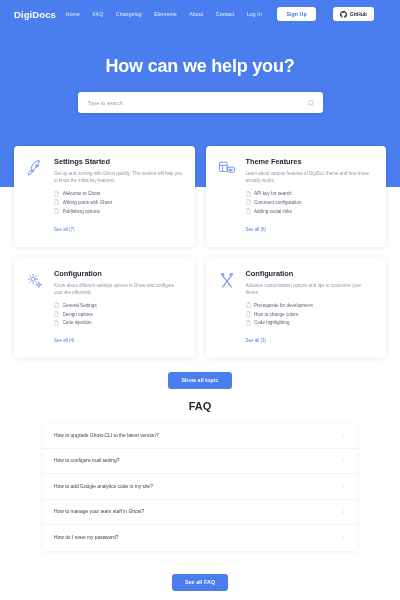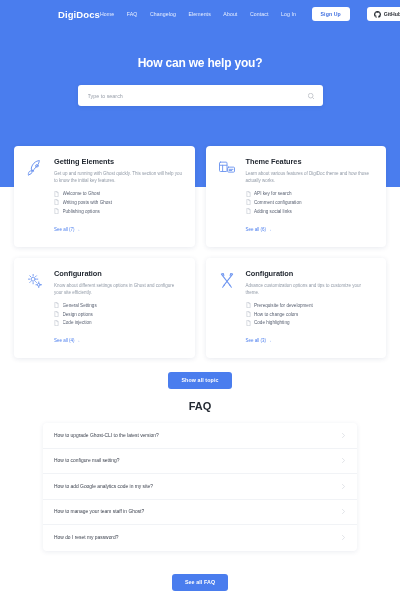--- a/index.html
+++ b/index.html
@@ -12,21 +12,20 @@
   .page { position: relative; width: 400px; height: 600px; background:#fff; }
 
   
   .hero {
     position: absolute; top:0; left:0; right:0; height:187px;
     background:#4a7dee;
   }
   .nav {
     height: 28px; display:flex; align-items:center;
     padding: 0 26px 0 14px;
-    margin-left: 44px;
   }
   .brand {
     color:#fff; font-size:9.5px; font-weight:700; letter-spacing:.1px;
     white-space:nowrap;
   }
   .nav-links {
     display:flex; align-items:center; gap:12.5px;
     margin-left:auto;
   }
   .nav-link {
@@ -39,21 +38,21 @@
     margin-left:3px; cursor:pointer; letter-spacing:.1px;
   }
   .btn-github {
     background:#fff; color:#2b2f36; font-size:5.2px; font-weight:600;
     border:none; border-radius:3px; padding:3.5px 7px; white-space:nowrap;
     display:flex; align-items:center; gap:2.5px; margin-left:5px; cursor:pointer;
   }
   .gh-icon { width:7px; height:7px; display:block; }
 
   .hero-title {
-    text-align:center; color:#fff; font-size:12px; font-weight:700;
+    text-align:center; color:#fff; font-size:18px; font-weight:700;
     margin-top:28px; letter-spacing:-.2px;
   }
   .search-wrap {
     margin: 15px auto 0; width:245px; height:21px;
     background:#fff; border-radius:3px;
     display:flex; align-items:center; padding: 0 8px 0 10px;
     box-shadow: 0 1px 4px rgba(20,40,90,.10);
   }
   .search-input {
     flex:1; border:none; outline:none; font-size:5.4px; color:#4a4f58;
@@ -175,21 +174,21 @@
   <div class="cards">
 
     <div class="card">
       <svg class="card-icon" viewBox="0 0 32 32" fill="none" stroke="#6f96f0" stroke-width="1.6" stroke-linecap="round" stroke-linejoin="round">
         <path d="M12.5 19.5S9 18 7 20c-1.6 1.6-1.8 5-1.8 5s3.4-.2 5-1.8c2-2 .5-5.5.5-5.5z"></path>
         <path d="M13 19l-3-3c0-4 3-9 7-11.5 2.5-1.5 6-2 6-2s-.5 3.5-2 6C18.5 12.5 14 16 13 19z"></path>
         <circle cx="19" cy="11" r="2"></circle>
         <path d="M6 26l2-2"></path>
       </svg>
       <div class="card-body">
-        <div class="card-title">Getting Elements</div>
+        <div class="card-title">Settings Started</div>
         <div class="card-desc">Get up and running with Ghost quickly. This section will help you to know the initial key features.</div>
         <ul class="card-links">
           <li>
             <svg class="doc-icon" viewBox="0 0 14 18" fill="none" stroke="#8d96a6" stroke-width="1.4">
                 <path d="M2 1h6l4 4v12H2z"></path>
                 <path d="M8 1v4h4"></path>
               </svg>
             <a href="#">Welcome to Ghost</a>
           </li>
           <li>

